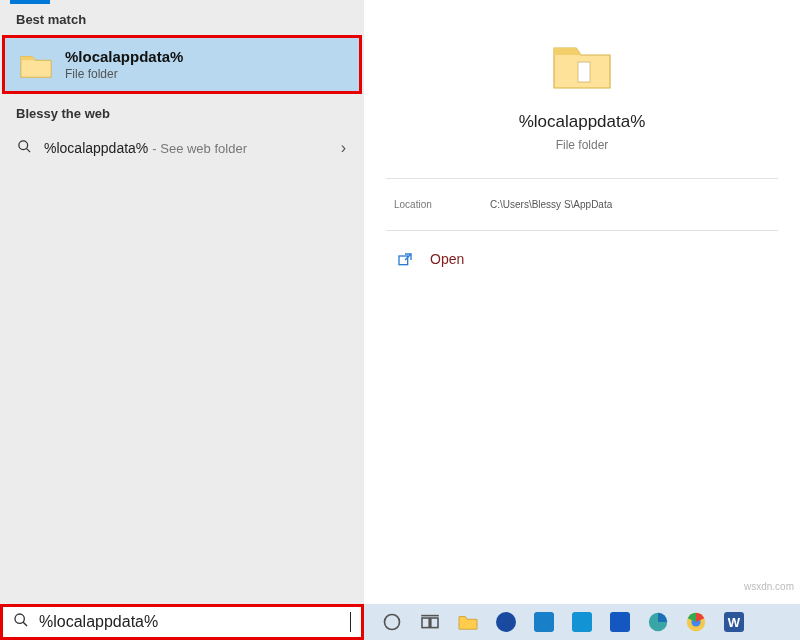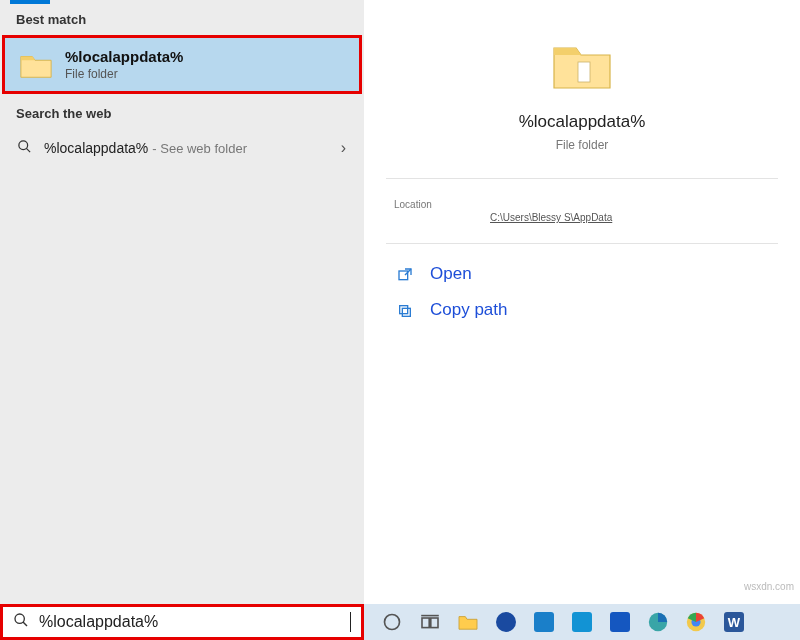--- a/index.html
+++ b/index.html
@@ -26,24 +26,24 @@
   .spacer { flex: 1; }
 
   
   .preview-header { display:flex; flex-direction:column; align-items:center; padding: 38px 20px 26px 20px; }
   .big-folder { width: 64px; height: 56px; margin-bottom: 18px; }
   .preview-title { font-size: 17px; color: #222; }
   .preview-sub { font-size: 12px; color: #777; margin-top: 6px; }
   .divider { height:1px; background:#e3e3e3; margin: 0 22px; }
   .meta-row { display:flex; padding: 20px 30px; font-size: 10px; }
   .meta-label { color:#777; width: 96px; }
-  .meta-value { color:#555; text-decoration: underline; cursor:pointer;margin-top:13px; }
+  .meta-value { color:#555; cursor:pointer; }
 
   .actions { padding: 12px 22px; }
-  .action-item { display:flex; align-items:flex-end; padding: 8px 8px; font-size:17px; color:#1d4ed8; cursor:pointer; }
+  .action-item { display:flex; align-items:flex-start; padding: 8px 8px; font-size:14px; color:#7f1d1d; cursor:pointer; }
   .action-icon { width:22px; height:18px; margin-right: 14px; display:flex; align-items:center; justify-content:center; }
 
   
   .taskbar { position:absolute; bottom:0; left:0; right:0; height:36px; background:#d9e6f2; display:flex; align-items:center; }
   .search-box { width: 364px; height:100%; background:#fff; border: 3px solid #e60000; display:flex; align-items:center; padding: 0 10px; }
   .search-box .sglyph { font-size:16px; color:#333; margin-right:10px; }
   .search-input { border:none; outline:none; flex:1; font-size:16px; color:#222; background:transparent; }
   .caret { display:inline-block; width:1px; height:20px; background:#222; margin-left:2px; animation: blink 1s step-end infinite; }
   @keyframes blink { 50% { opacity:0; } }
 
@@ -66,21 +66,21 @@
           <path d="M2 6 L14 6 L17 10 L34 10 L34 28 L2 28 Z" fill="#ffe29a" stroke="#d8b44a" stroke-width="1"></path>
           <path d="M2 6 L14 6 L17 10 L2 10 Z" fill="#f3cf6b"></path>
         </svg>
       </div>
       <div class="bm-text">
         <div class="title">%localappdata%</div>
         <div class="sub">File folder</div>
       </div>
     </div>
 
-    <div class="section-label">Search the web</div>
+    <div class="section-label">Blessy the web</div>
     <div class="web-row">
       <div class="search-glyph">
         <svg width="15" height="15" viewBox="0 0 24 24" fill="none" stroke="#333" stroke-width="2">
             <circle cx="10" cy="10" r="7"></circle>
             <line x1="15" y1="15" x2="21" y2="21"></line>
           </svg>
       </div>
       <span class="q">%localappdata%</span>
       <span class="hint"> - See web folder</span>
       <span class="chev">›</span>
@@ -112,29 +112,20 @@
     <div class="actions">
       <div class="action-item">
         <div class="action-icon">
           <svg width="16" height="16" viewBox="0 0 24 24" fill="none" stroke="#2b7cd3" stroke-width="2">
               <rect x="3" y="6" width="13" height="13"></rect>
               <path d="M12 3 L21 3 L21 12"></path>
               <line x1="21" y1="3" x2="12" y2="12"></line>
             </svg>
         </div>
         <span>Open</span>
-      </div>
-      <div class="action-item">
-        <div class="action-icon">
-          <svg width="16" height="16" viewBox="0 0 24 24" fill="none" stroke="#2b7cd3" stroke-width="2">
-              <rect x="8" y="8" width="12" height="12"></rect>
-              <rect x="4" y="4" width="12" height="12"></rect>
-            </svg>
-        </div>
-        <span>Copy path</span>
       </div>
     </div>
   </div>
 </div>
 
 <div class="watermark">wsxdn.com</div>
 
 <div class="taskbar">
   <div class="search-box">
     <span class="sglyph">

